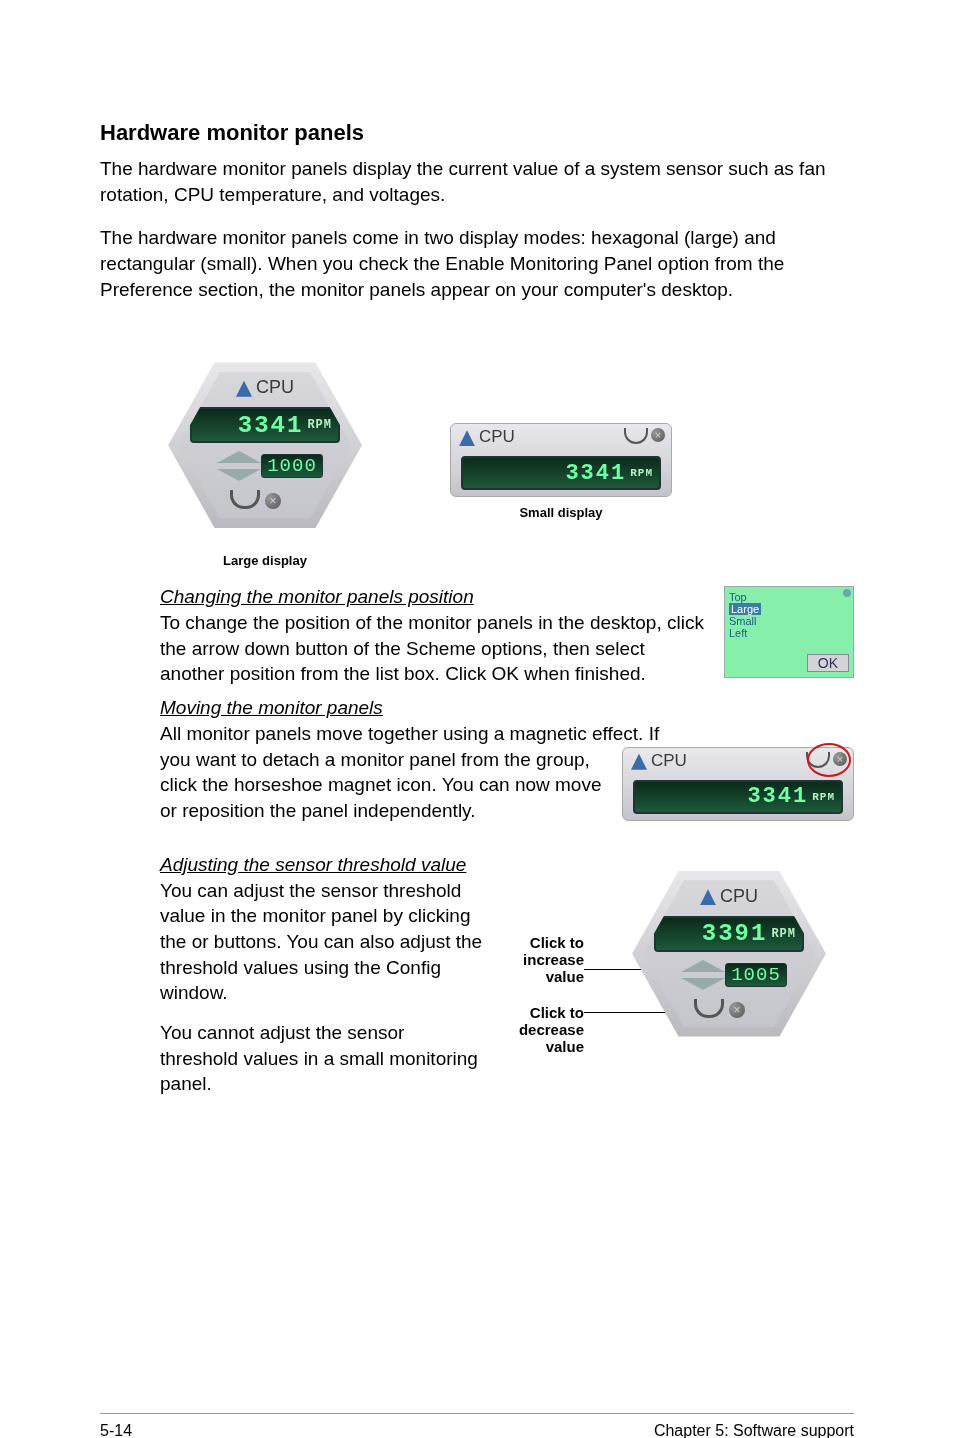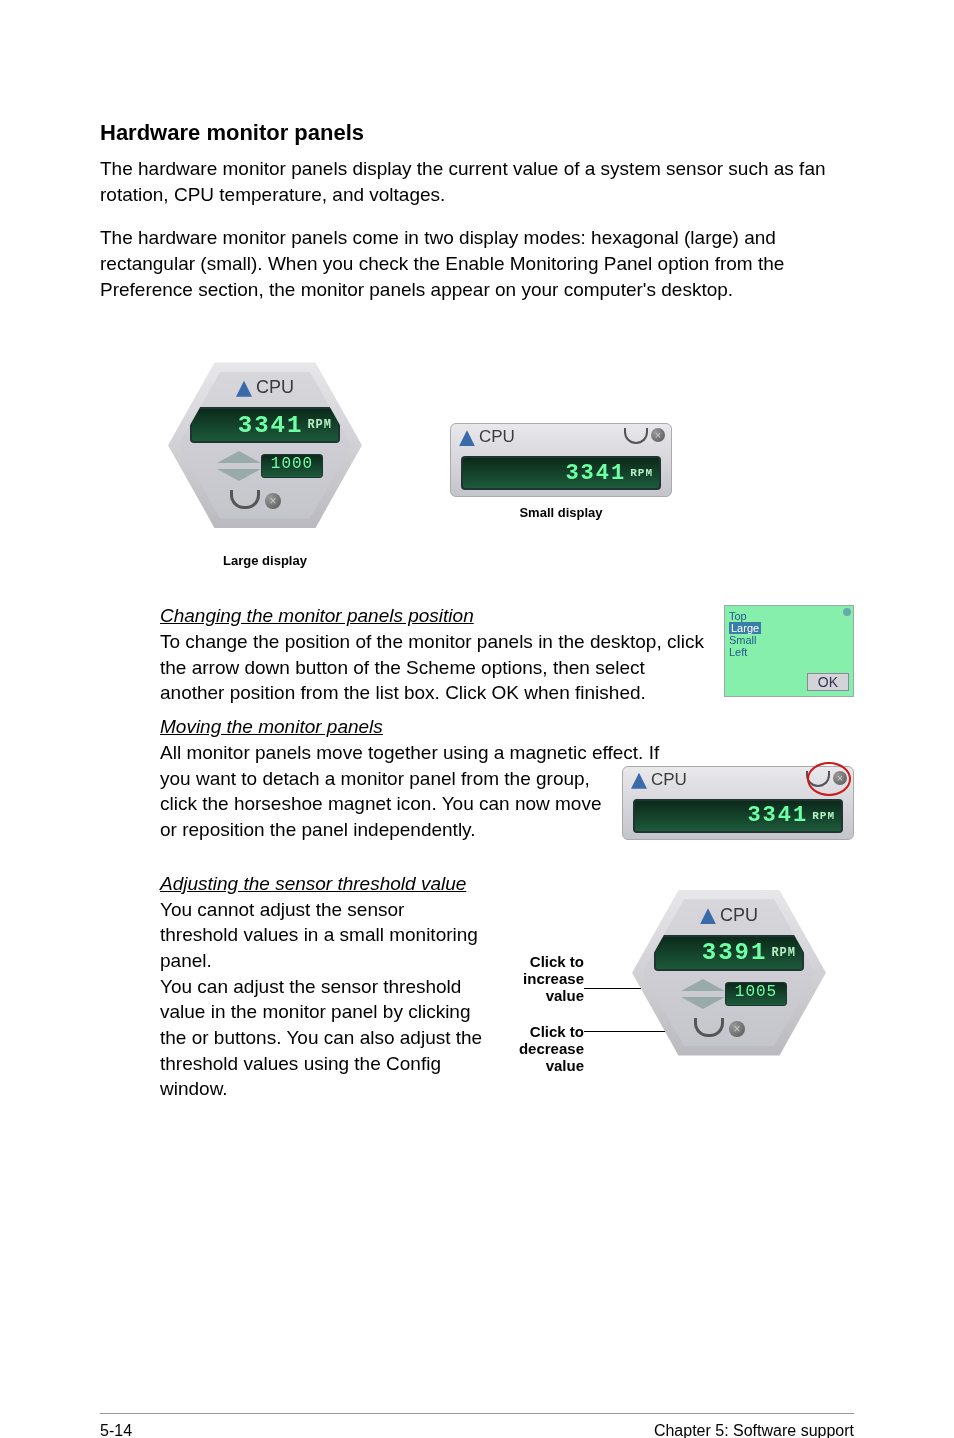--- a/index.html
+++ b/index.html
@@ -77,21 +77,21 @@
     display: flex; align-items: center; justify-content: flex-end;
     padding-right: 6px; box-sizing: border-box;
   }
   .lcd .unit { font-size: 12px; margin-left: 4px; color:#b6f0c6; letter-spacing:1px;}
   .mini-lcd {
     position: absolute; bottom: 45px; right: 32px;
     width: 60px; height: 22px;
     background: linear-gradient(#0b2a1a,#1d5a3b);
     border: 1px solid #233; border-radius: 3px;
     color: #6fffa5; font-family: "Courier New", monospace;
-    font-size: 16px; display: flex; align-items:flex-start; justify-content:center;
+    font-size: 19px; display: flex; align-items:flex-start; justify-content:center;
     letter-spacing:1px;
   }
   .arrows {
     position: absolute; bottom: 42px; left: 38px;
     width: 52px; height: 30px;
   }
   .tri-up, .tri-down {
     width: 0; height: 0; border-left: 22px solid transparent; border-right: 22px solid transparent;
     position: absolute; left:4px;
   }
@@ -240,21 +240,21 @@
         </div>
         <div class="small-lcd">
           <span>3341</span>
           <span class="unit">RPM</span>
         </div>
       </div>
       <div class="panel-caption">Small display</div>
     </div>
   </div>
 
-  <div class="indent" style="margin-top:32px;">
+  <div class="indent" style="margin-top:13px;">
     <div class="side-by">
       <div class="side-text">
         <div class="section-title">Changing the monitor panels position</div>
         <p style="margin:0 0 10px 0;">To change the position of the monitor panels in the desktop, click the arrow down button of the Scheme options, then select another position from the list box. Click OK when finished.</p>
       </div>
       <div class="position-box">
         <div class="dot"></div>
         <div class="opt">Top</div>
         <div class="opt hl">Large</div>
         <div class="opt">Small</div>
@@ -280,22 +280,22 @@
         <div class="small-lcd">
           <span>3341</span>
           <span class="unit">RPM</span>
         </div>
       </div>
     </div>
 
     <div class="threshold-row">
       <div class="threshold-text">
         <div class="section-title">Adjusting the sensor threshold value</div>
+        <p style="margin:0 0 14px 0;">You can adjust the sensor threshold value in the monitor panel by clicking the  or  buttons. You can also adjust the threshold values using the Config window.</p>
         <p style="margin:0;">You cannot adjust the sensor threshold values in a small monitoring panel.</p>
-        <p style="margin:0 0 14px 0;">You can adjust the sensor threshold value in the monitor panel by clicking the  or  buttons. You can also adjust the threshold values using the Config window.</p>
       </div>
       <div class="threshold-fig">
 
         <div class="label" style="top:80px;left:0;">Click to increase value</div>
         <div class="label" style="top:150px;left:0;">Click to decrease value</div>
 
         <div class="line" style="top:115px;left:90px;width:82px;"></div>
         <div class="line" style="top:158px;left:90px;width:100px;"></div>
 
         <div class="hex-wrap" style="position:absolute; left:130px; top:0;">

